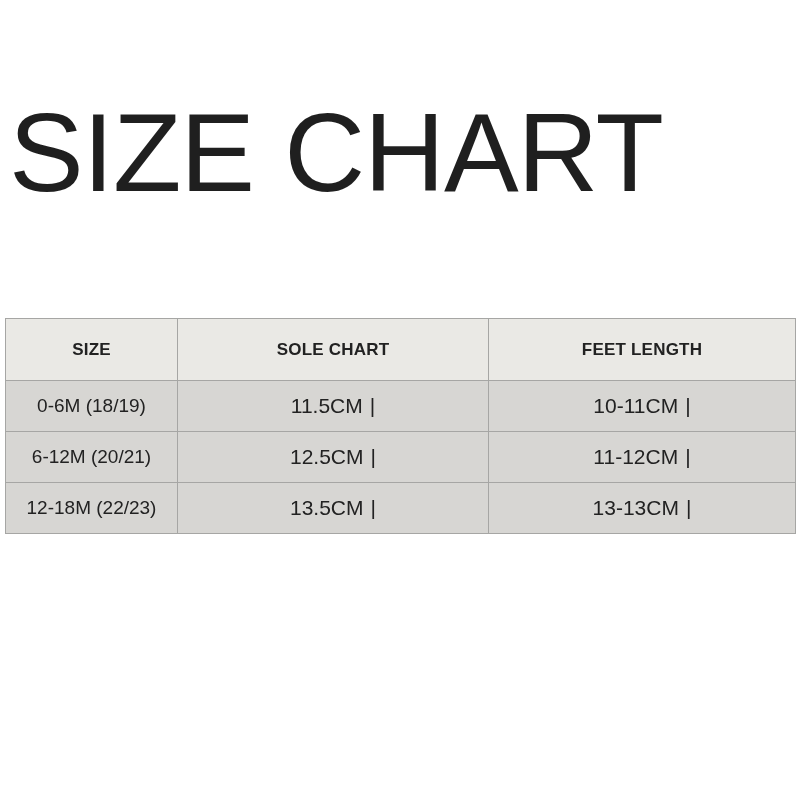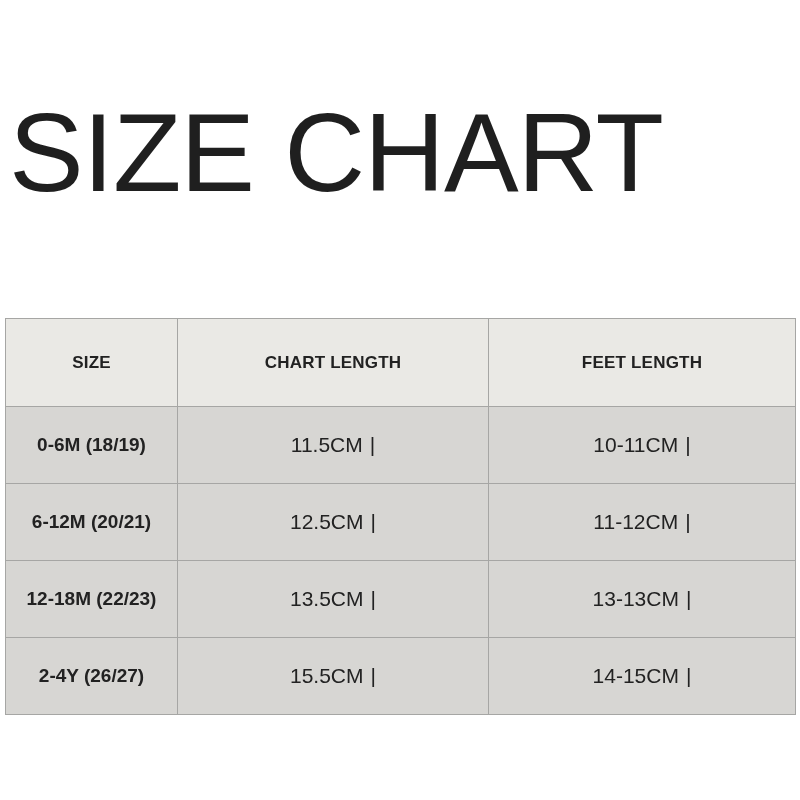--- a/index.html
+++ b/index.html
@@ -33,39 +33,39 @@
     top: 318px;
     width: 790px;
     border-collapse: collapse;
     table-layout: fixed;
   }
   .size-table th,
   .size-table td {
     border: 1px solid var(--border, #a6a6a4);
     text-align: center;
     vertical-align: middle;
-    padding: 16px;
+    padding: 3px;
   }
   .size-table thead th {
     background: var(--header-background, #eae9e5);
     height: 55px;
     font-size: 17px;
     font-weight: 700;
     color: var(--text-primary, #222222);
     letter-spacing: 0.2px;
   }
   .size-table tbody td {
     background: var(--row-background, #d7d6d3);
     height: 44px;
     font-size: 21px;
     font-weight: 400;
     color: var(--text-primary, #222222);
   }
   .size-table tbody td.size-cell {
-    font-weight: 700;
+    font-weight: 400;
     font-size: 19px;
   }
   .cursor-mark {
     display: inline;
     margin-left: 7px;
     font-weight: 400;
     color: var(--text-primary, #222222);
   }
 </style>
 </head>
@@ -75,39 +75,34 @@
 
 <table class="size-table">
   <colgroup>
     <col style="width:172px">
     <col style="width:311px">
     <col style="width:307px">
   </colgroup>
   <thead>
     <tr>
       <th>SIZE</th>
-      <th>CHART LENGTH</th>
+      <th>SOLE CHART</th>
       <th>FEET LENGTH</th>
     </tr>
   </thead>
   <tbody>
     <tr>
       <td class="size-cell">0-6M (18/19)</td>
       <td><span>11.5CM</span><span class="cursor-mark">|</span></td>
       <td><span>10-11CM</span><span class="cursor-mark">|</span></td>
     </tr>
     <tr>
       <td class="size-cell">6-12M (20/21)</td>
       <td><span>12.5CM</span><span class="cursor-mark">|</span></td>
       <td><span>11-12CM</span><span class="cursor-mark">|</span></td>
     </tr>
     <tr>
       <td class="size-cell">12-18M (22/23)</td>
       <td><span>13.5CM</span><span class="cursor-mark">|</span></td>
       <td><span>13-13CM</span><span class="cursor-mark">|</span></td>
     </tr>
-    <tr>
-      <td class="size-cell">2-4Y (26/27)</td>
-      <td><span>15.5CM</span><span class="cursor-mark">|</span></td>
-      <td><span>14-15CM</span><span class="cursor-mark">|</span></td>
-    </tr>
   </tbody>
 </table>
 
 </body></html>

